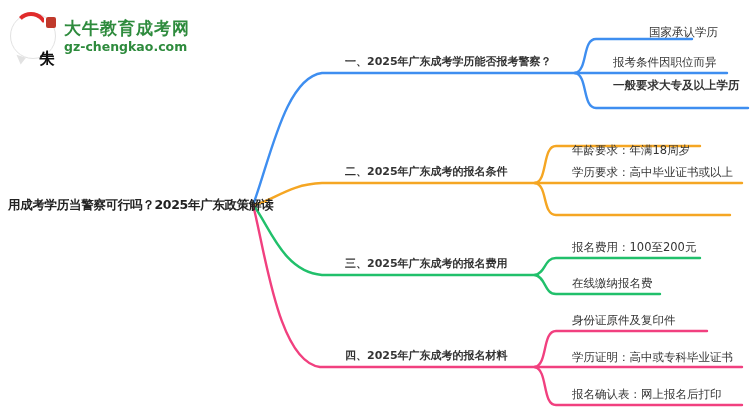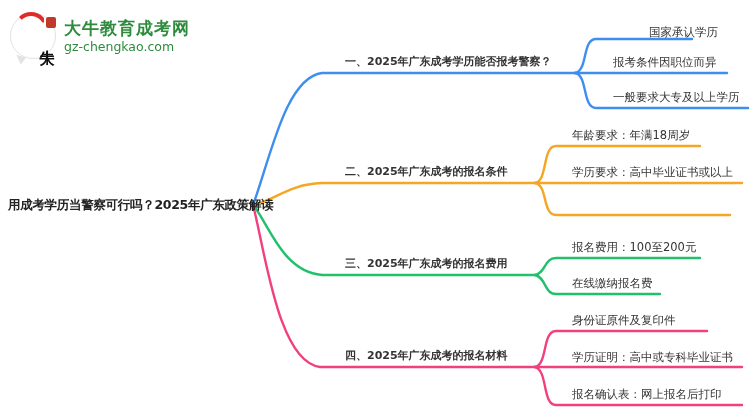--- a/index.html
+++ b/index.html
@@ -22,21 +22,21 @@
     border:4px solid transparent;border-top-color:#e02b2b;border-radius:50% 50% 0 0/100% 100% 0 0;}
   .logo-chars{position:absolute;left:0;top:7px;width:100%;text-align:center;
     font-size:15px;line-height:16px;font-weight:bold;color:#111;letter-spacing:-1px;
     writing-mode:vertical-rl;height:36px;}
   .logo-seal{position:absolute;right:-1px;top:3px;width:10px;height:11px;background:#c0392b;border-radius:2px;}
   .logo-tail{position:absolute;left:4px;bottom:-6px;width:0;height:0;
     border-left:7px solid transparent;border-right:3px solid transparent;border-top:8px solid #e2e2e2;
     transform:rotate(18deg);}
   .logo-text{display:flex;flex-direction:column;}
   .logo-title{font-size:17px;font-weight:bold;color:#2e8b3d;letter-spacing:1px;line-height:21px;}
-  .logo-domain{font-size:12.5px;font-weight:normal;color:#2e8b3d;line-height:16px;}
+  .logo-domain{font-size:12.5px;font-weight:bold;color:#2e8b3d;line-height:16px;}
 </style>
 </head>
 <body>
 
 <div class="stage">
 
   <svg class="connectors" viewBox="0 0 750 410">
 
     <path d="M253 205 C270 160 285 78 322 73 L575 73" stroke="#3e8ef0"></path>
     <path d="M575 73 C588 71 582 39 596 39 L692 39" stroke="#3e8ef0"></path>
@@ -73,23 +73,23 @@
 
   <div class="node root-topic" style="left:8px;top:197px;">用成考学历当警察可行吗？2025年广东政策解读</div>
 
   <div class="node branch-label" style="left:345px;top:54px;">一、2025年广东成考学历能否报考警察？</div>
   <div class="node branch-label" style="left:345px;top:164px;text-align:center;">二、2025年广东成考的报名条件</div>
   <div class="node branch-label" style="left:345px;top:256px;">三、2025年广东成考的报名费用</div>
   <div class="node branch-label" style="left:345px;top:348px;">四、2025年广东成考的报名材料</div>
 
   <div class="node sub-label" style="left:613px;top:24px;padding-left:36px;">国家承认学历</div>
   <div class="node sub-label" style="left:613px;top:54px;">报考条件因职位而异</div>
-  <div class="node sub-label" style="left:613px;top:89px;">一般要求大专及以上学历</div>
+  <div class="node sub-label" style="left:613px;top:77px;font-weight:bold;">一般要求大专及以上学历</div>
 
-  <div class="node sub-label" style="left:572px;top:127px;">年龄要求：年满18周岁</div>
+  <div class="node sub-label" style="left:572px;top:142px;">年龄要求：年满18周岁</div>
   <div class="node sub-label" style="left:572px;top:164px;">学历要求：高中毕业证书或以上</div>
 
   <div class="node sub-label" style="left:572px;top:239px;">报名费用：100至200元</div>
   <div class="node sub-label" style="left:572px;top:275px;">在线缴纳报名费</div>
 
   <div class="node sub-label" style="left:572px;top:349px;">学历证明：高中或专科毕业证书</div>
   <div class="node sub-label" style="left:572px;top:312px;">身份证原件及复印件</div>
   <div class="node sub-label" style="left:572px;top:386px;">报名确认表：网上报名后打印</div>
 
 </div>

